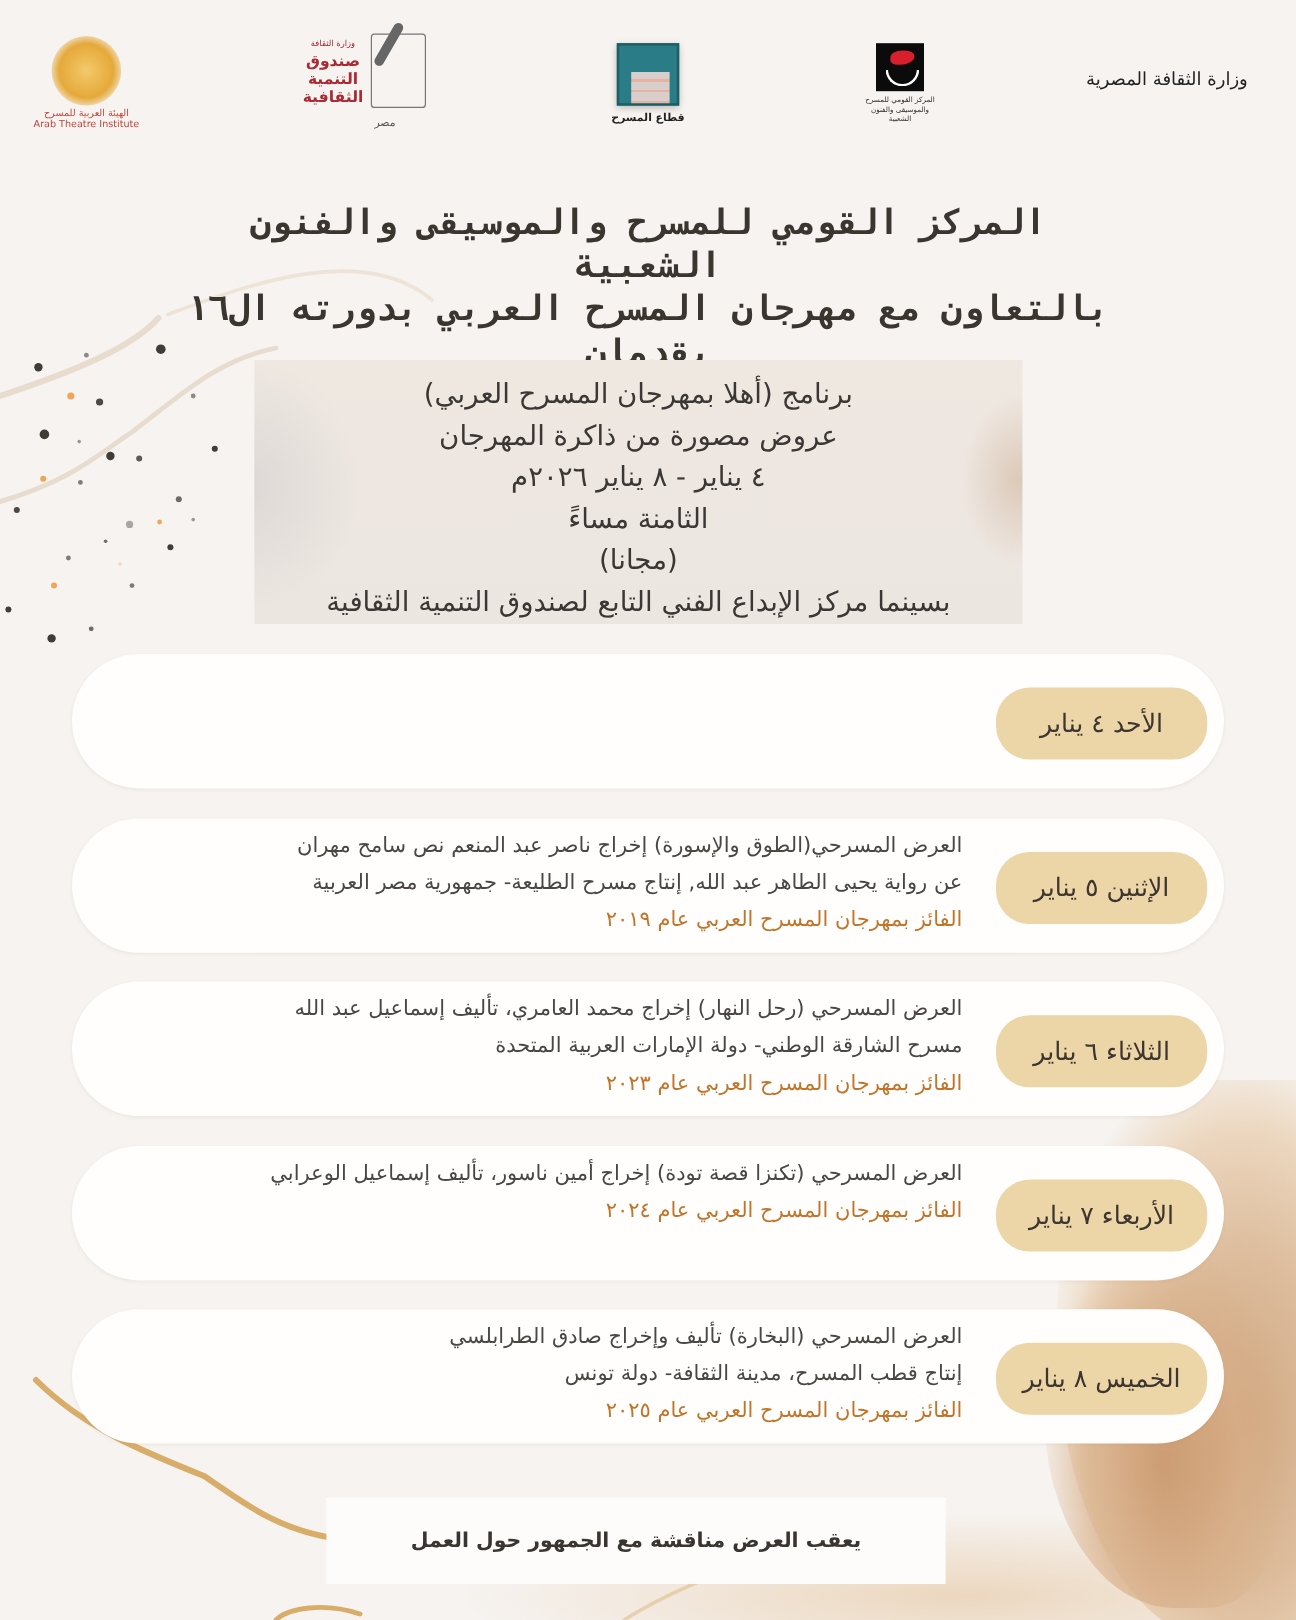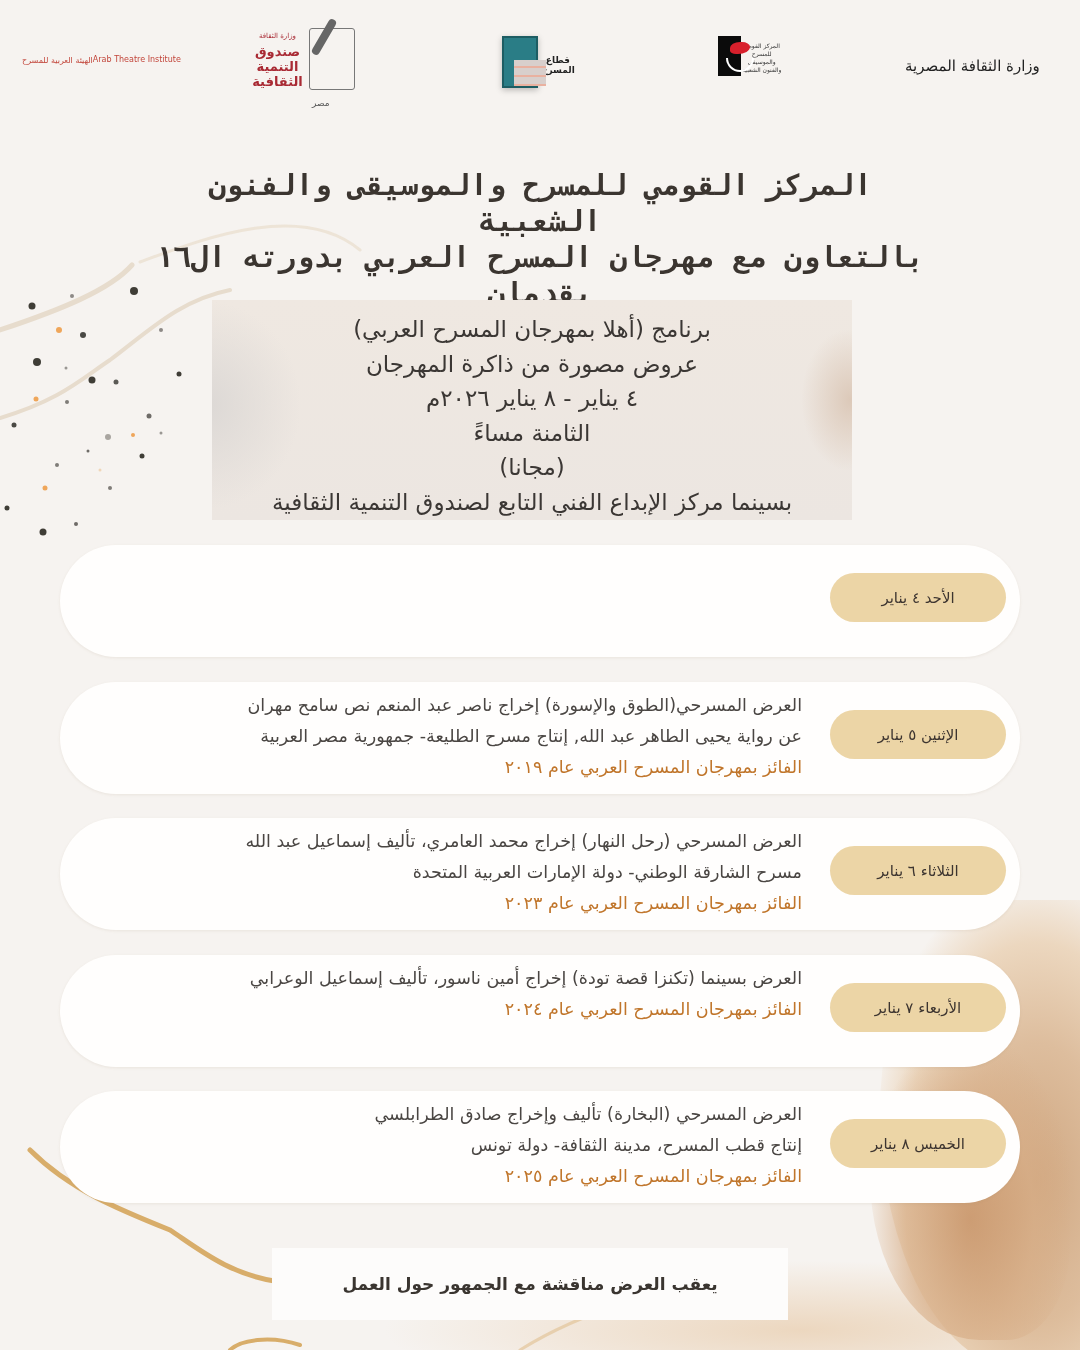--- a/index.html
+++ b/index.html
@@ -24,21 +24,21 @@
     border-radius: 50% 40% 35% 60%;
     opacity: .7;
   }
   .splash-bottom {
     left: 380px; top: 1260px; width: 700px; height: 140px;
     background: radial-gradient(ellipse at 60% 50%, #ecd7bf 0%, rgba(246,243,240,0) 70%);
   }
 
   
   .logos { position: absolute; top: 20px; left: 0; width: 1080px; height: 100px; }
-  .logo { position: absolute; display: flex; flex-direction: row; align-items: center; }
+  .logo { position: absolute; display: flex; flex-direction: column; align-items: center; }
   .logo-ati { left: 22px; top: 10px; width: 100px; }
   .ati-mark {
     width: 58px; height: 58px; border-radius: 50%;
     background: radial-gradient(circle, #f4c96a 0%, #e5a93a 55%, rgba(229,169,58,.25) 75%, rgba(0,0,0,0) 80%);
   }
   .ati-ar { font-size: 8px; color: #c2453a; margin-top: 2px; white-space: nowrap; }
   .ati-en { font-size: 8px; color: #c2453a; white-space: nowrap; }
   .logo-fund { left: 250px; top: 8px; width: 112px; flex-direction: row; align-items: center; }
   .fund-text { color: #a92a34; font-weight: bold; font-size: 13px; line-height: 15px; text-align: center; width: 55px; }
   .fund-text .small { font-size: 7px; font-weight: normal; display: block; }
@@ -76,24 +76,24 @@
   .program-lines div { font-size: 23px; line-height: 34.5px; color: #3b3734; }
 
   
   .schedule { position: absolute; left: 60px; top: 545px; width: 960px; }
   .row {
     position: absolute; left: 0; width: 960px; height: 112px;
     background: #fffefd; border-radius: 56px;
     box-shadow: 0 1px 3px rgba(160,130,100,.12);
   }
   .row .day {
-    position: absolute; right: 14px; top: 28px; width: 176px; height: 49px;
+    position: absolute; right: 14px; top: 28px; width: 176px; height: 60px;
     background: #ecd5a6; border-radius: 28px;
     display: flex; align-items: center; justify-content: center;
-    font-size: 15px; color: #3d3530; direction: rtl;
+    font-size: 21px; color: #3d3530; direction: rtl;
   }
   .row .desc { position: absolute; right: 218px; top: 8px; direction: rtl; text-align: right; }
   .row .desc div { font-size: 17.5px; line-height: 31px; color: #4a4643; white-space: nowrap; }
   .row .desc .award { color: #c0752a; }
 
   .footer-box {
     position: absolute; left: 272px; top: 1248px; width: 516px; height: 72px;
     background: #fdfcfb; display: flex; align-items: center; justify-content: center; direction: rtl;
   }
   .footer-box span { font-size: 17px; font-weight: bold; color: #3a3530; }
@@ -217,21 +217,21 @@
     <div class="desc">
       <div>العرض المسرحي (رحل النهار) إخراج محمد العامري، تأليف إسماعيل عبد الله</div>
       <div>مسرح الشارقة الوطني- دولة الإمارات العربية المتحدة</div>
       <div class="award">الفائز بمهرجان المسرح العربي عام ٢٠٢٣</div>
     </div>
   </div>
 
   <div class="row" style="top:410px">
     <div class="day">الأربعاء ٧ يناير</div>
     <div class="desc">
-      <div>العرض بسينما (تكنزا قصة تودة) إخراج أمين ناسور، تأليف إسماعيل الوعرابي</div>
+      <div>العرض المسرحي (تكنزا قصة تودة) إخراج أمين ناسور، تأليف إسماعيل الوعرابي</div>
       <div class="award">الفائز بمهرجان المسرح العربي عام ٢٠٢٤</div>
     </div>
   </div>
 
   <div class="row" style="top:546px">
     <div class="day">الخميس ٨ يناير</div>
     <div class="desc">
       <div>العرض المسرحي (البخارة) تأليف وإخراج صادق الطرابلسي</div>
       <div>إنتاج قطب المسرح، مدينة الثقافة- دولة تونس</div>
       <div class="award">الفائز بمهرجان المسرح العربي عام ٢٠٢٥</div>

